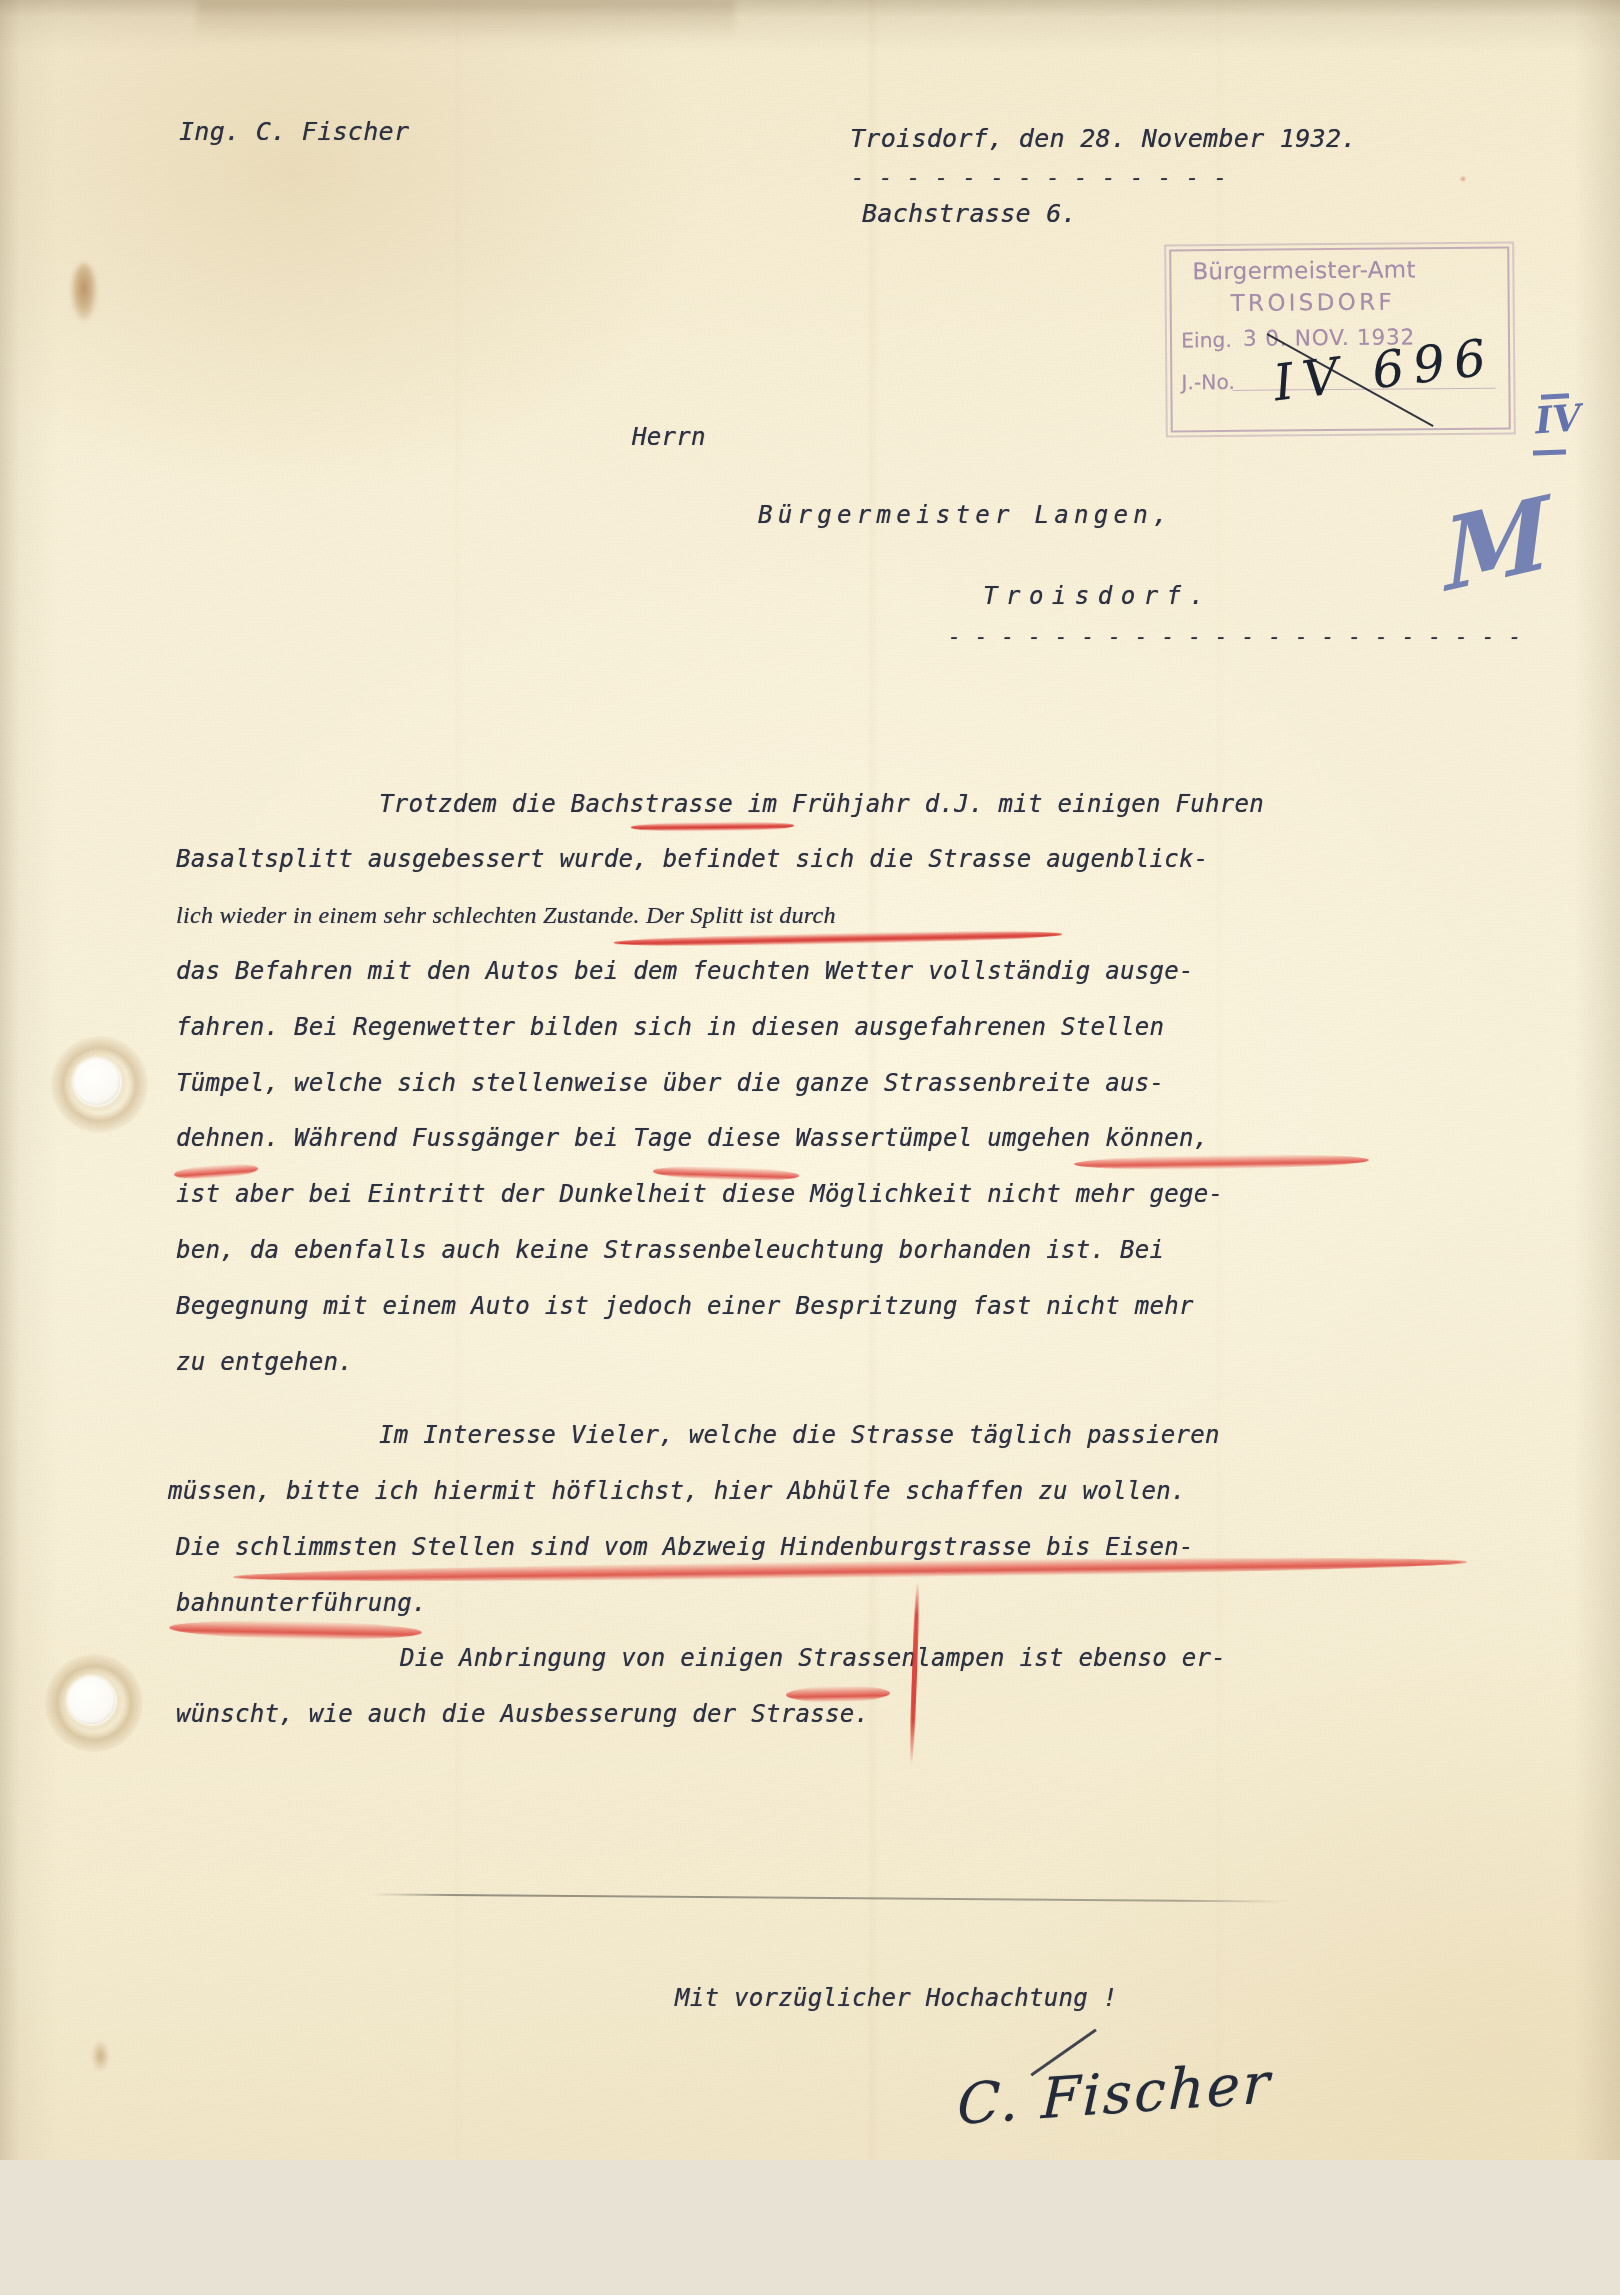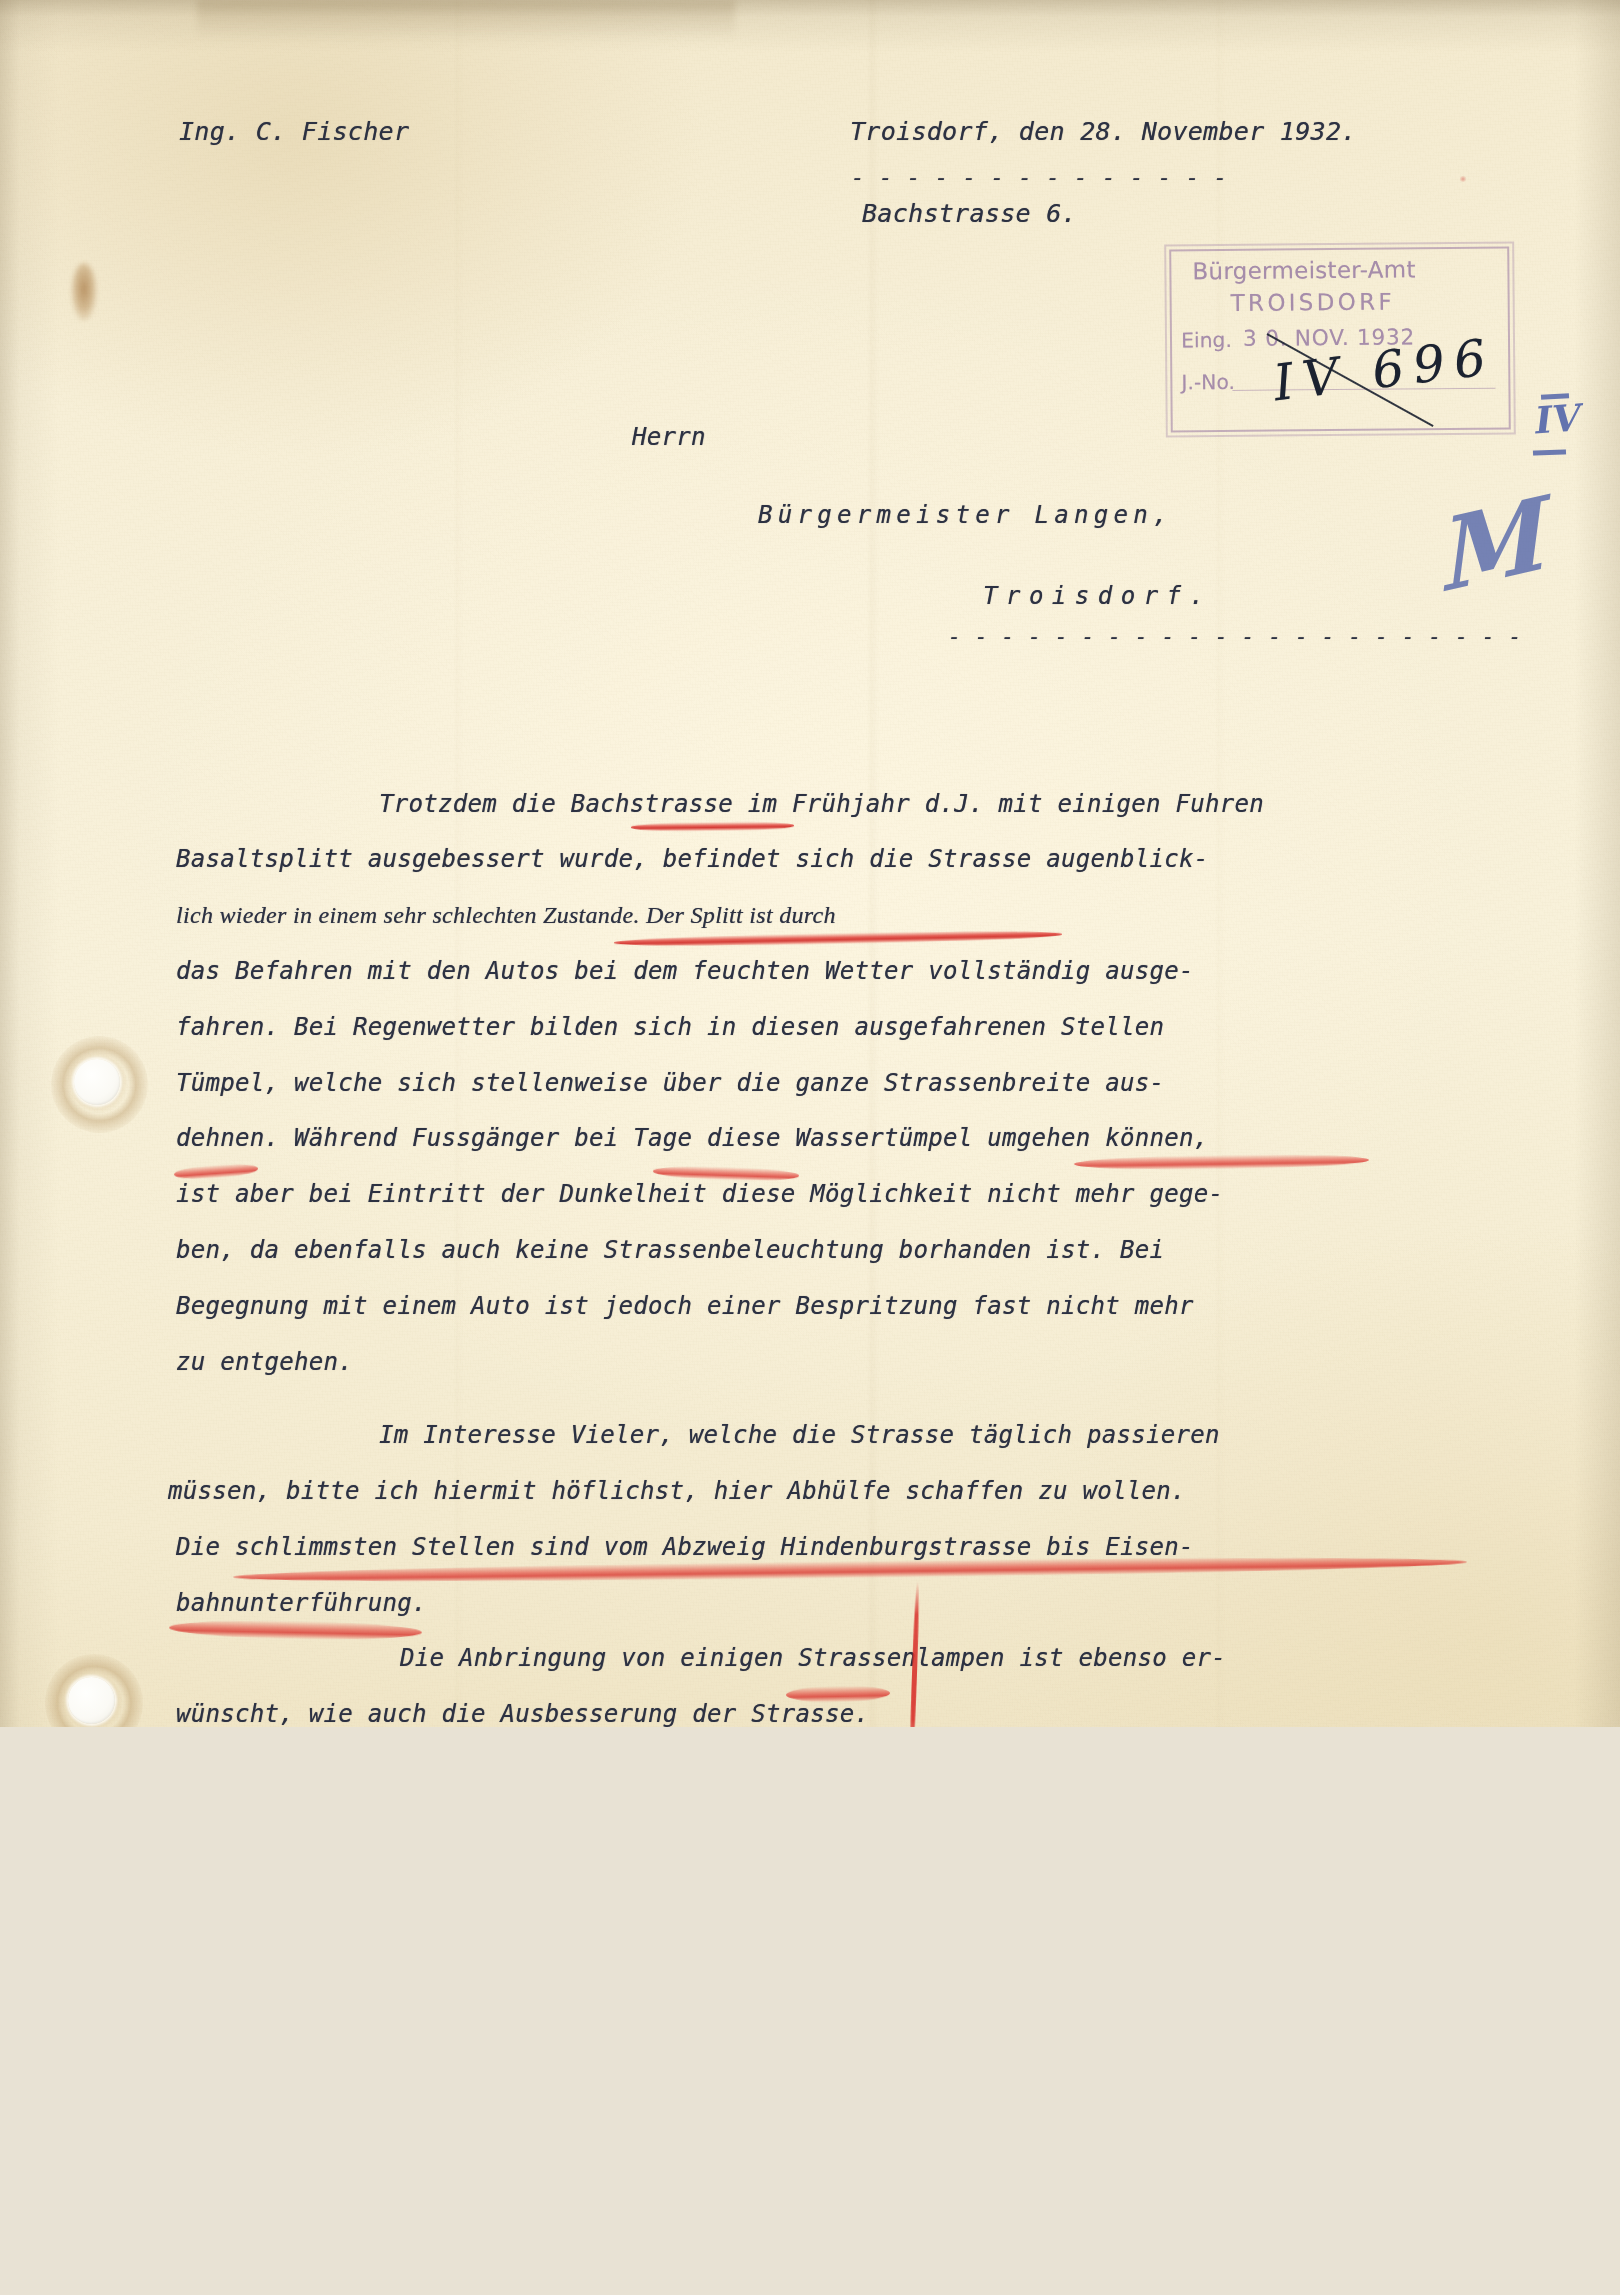--- a/index.html
+++ b/index.html
@@ -1,21 +1,21 @@
 <!DOCTYPE html>
 <html style="font-size:10.5px"><head>
 <meta charset="utf-8">
 <style>
   html,body{margin:0;padding:0;background:#e8e2d4;}
   body{font-family:"DejaVu Sans Mono",monospace;}
 
   
   #page{
     position:relative;
-    width:1620px;height:1727px;
+    width:1620px;height:2160px;
     overflow:hidden;
     background:
       radial-gradient(ellipse 591px 459px at 18% 8%,  rgba(225,208,168,.55) 0%, rgba(225,208,168,0) 70%),
       radial-gradient(ellipse 722px 591px at 92% 95%, rgba(232,216,176,.45) 0%, rgba(232,216,176,0) 70%),
       radial-gradient(ellipse 919px 788px at 50% 50%, rgba(253,246,225,.85) 0%, rgba(253,246,225,0) 75%),
       linear-gradient(178deg,#f3e9cd 0%,#f7efd7 22%,#f8f1da 55%,#f4ebd0 86%,#efe4c4 100%);
   }
   
   #grain{
     position:absolute;inset:0;pointer-events:none;opacity:.40;
@@ -142,21 +142,21 @@
               filter:blur(3.3px);"></div>
 
   <div class="hole-ring" style="left:51px;top:1036px;width:97px;height:97px;"></div>
   <div class="hole" style="left:74px;top:1059px;width:46px;height:46px;"></div>
 
   <div class="hole-ring" style="left:45px;top:1654px;width:98px;height:98px;"></div>
   <div class="hole" style="left:68px;top:1677px;width:47px;height:47px;"></div>
 
   <div class="tw head-line" style="left:179px;top:119px;">Ing. C. Fischer</div>
 
-  <div class="tw head-line" style="left:850px;top:119px;">Troisdorf, den 28. November 1932.</div>
+  <div class="tw head-line" style="left:850px;top:126px;">Troisdorf, den 28. November 1932.</div>
 
   <div class="tw head-line" style="left:851px;top:165px;font-size:22px;letter-spacing:0.7px;">- - - - - - - - - - - - - -</div>
 
   <div class="tw head-line" style="left:862px;top:201px;">Bachstrasse 6.</div>
 
   <div id="stamp">
     <div class="stamp-txt" style="left:21px;top:6.6px;font-size:23px;letter-spacing:0.3px;">Bürgermeister-Amt</div>
     <div class="stamp-txt" style="left:59px;top:39px;font-size:23px;letter-spacing:3.3px;">TROISDORF</div>
     <div class="stamp-txt" style="left:9.2px;top:77px;font-size:20.3px;">Eing.</div>
     <div class="stamp-txt" style="left:71px;top:75px;font-size:21.7px;letter-spacing:0.7px;">3 0. NOV. 1932</div>

